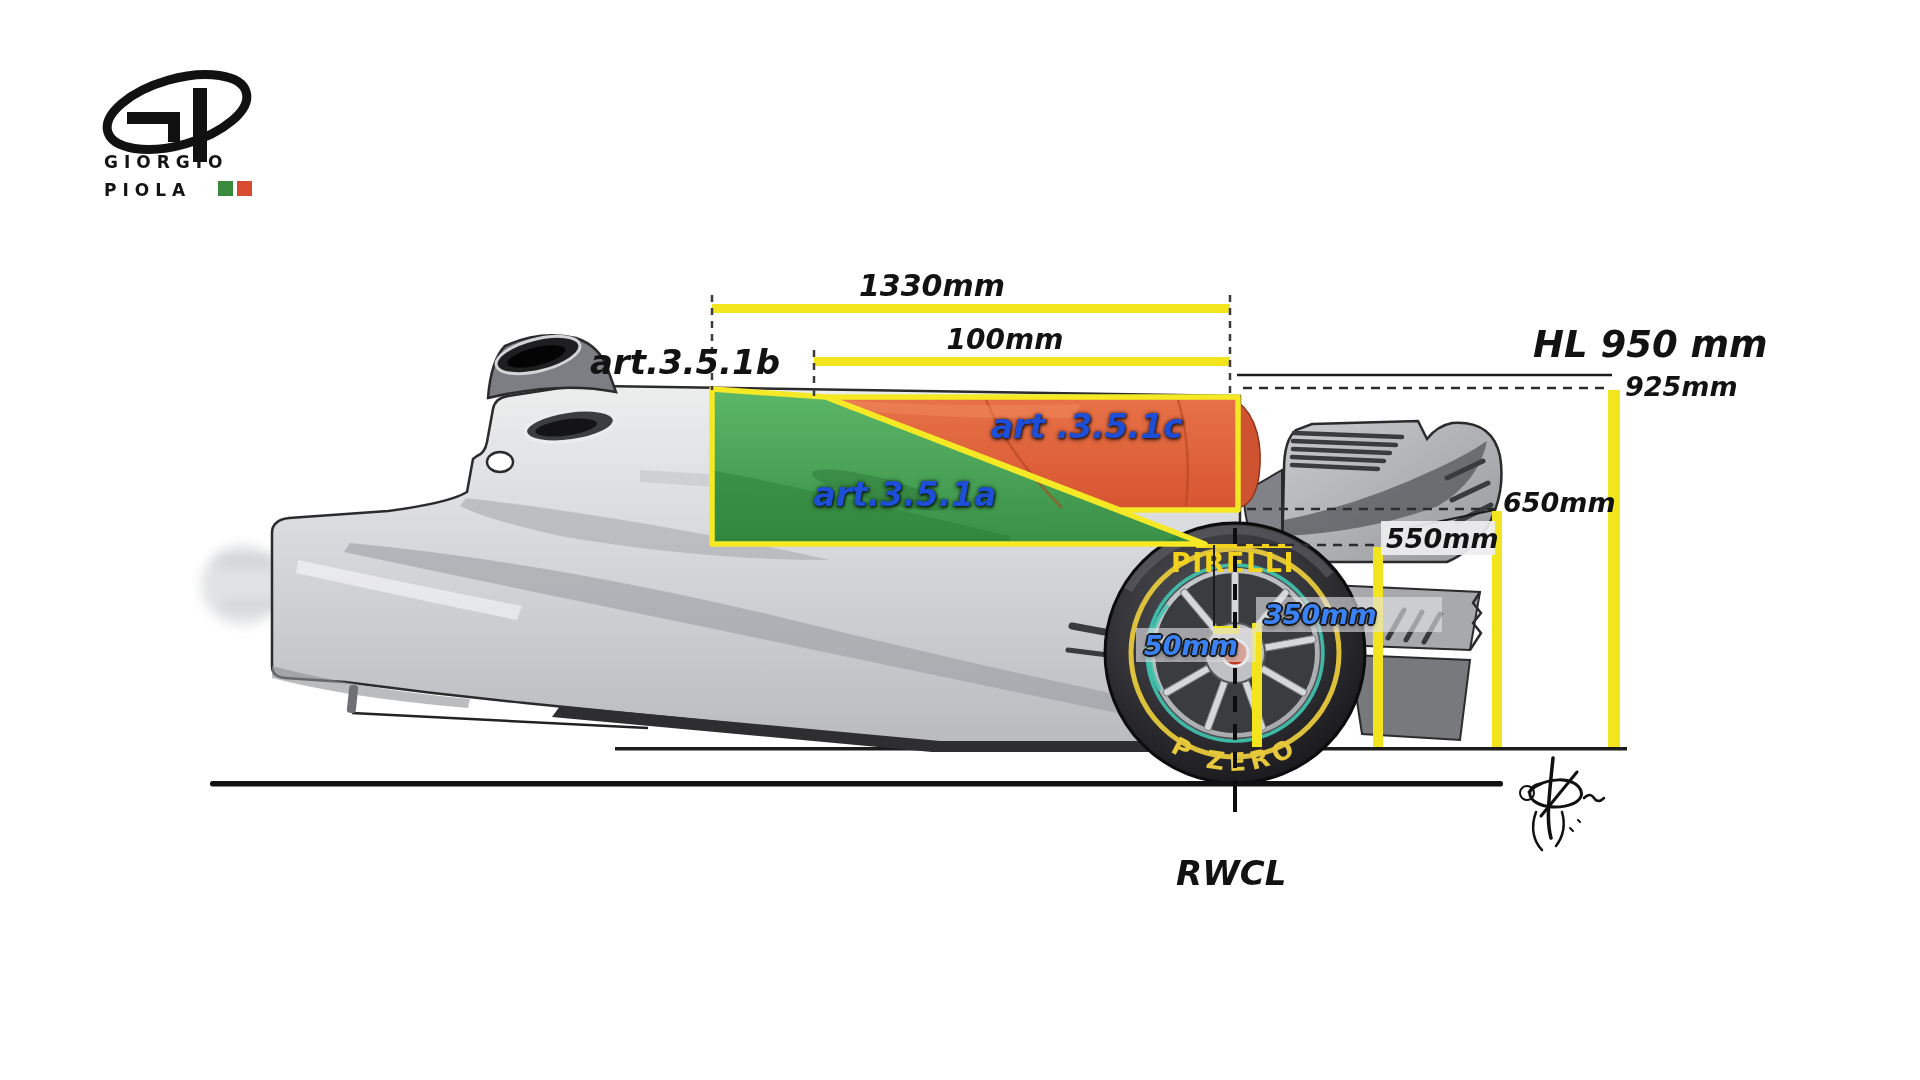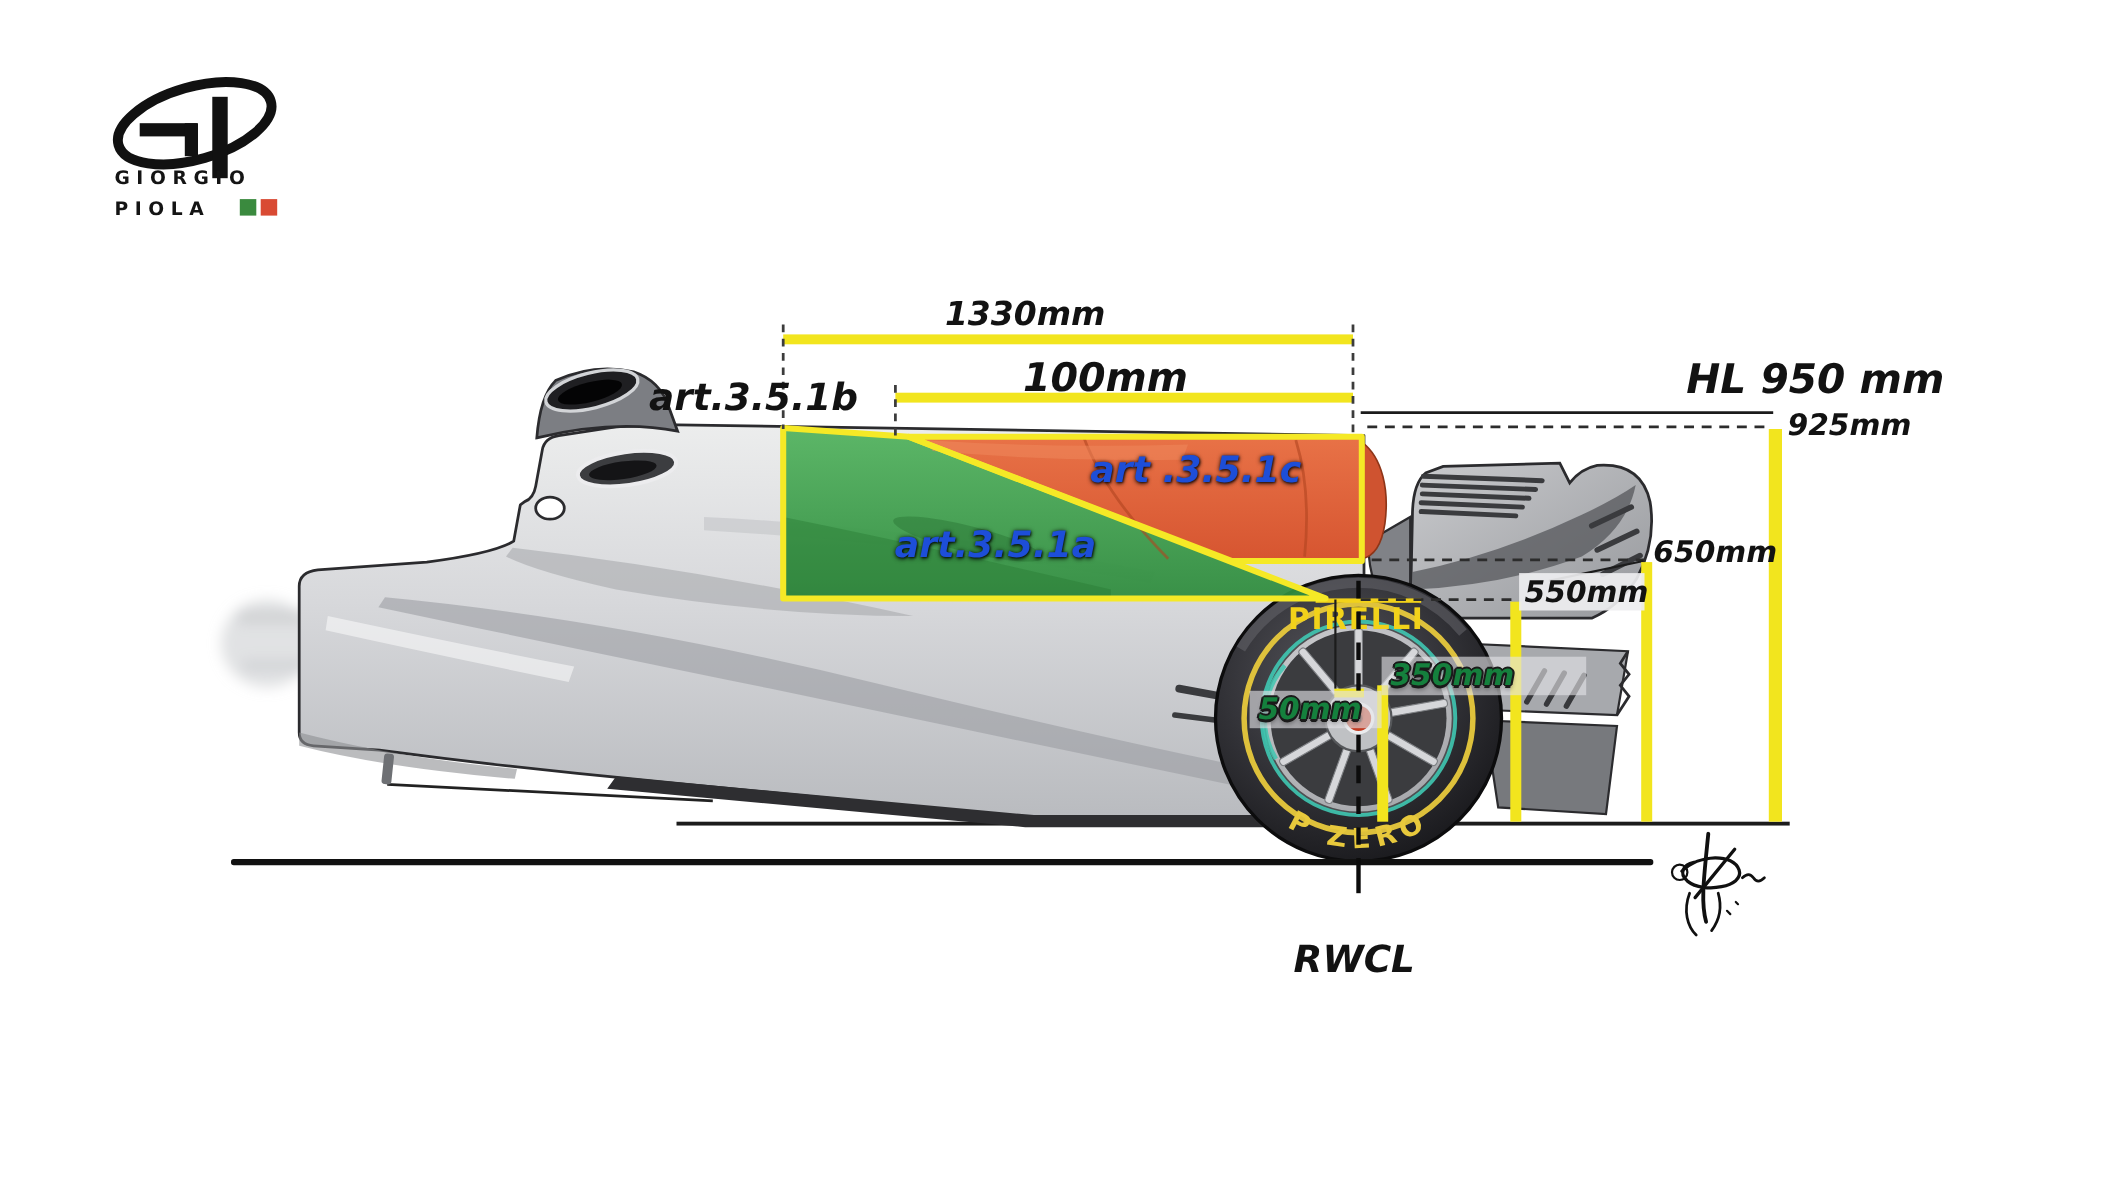--- a/index.html
+++ b/index.html
@@ -2,21 +2,21 @@
 <html><head>
 <meta charset="utf-8">
 <style>
   html,body{margin:0;padding:0;background:#ffffff;}
   #canvas{position:relative;width:1920px;height:1080px;background:#ffffff;overflow:hidden;
           font-family:"DejaVu Sans",sans-serif;}
   #art{position:absolute;left:0;top:0;width:1920px;height:1080px;}
   .lbl{position:absolute;font-family:"DejaVu Sans",sans-serif;font-style:italic;font-weight:bold;
        color:#121212;white-space:nowrap;line-height:1;}
   .ctr{transform:translateX(-50%);}
-  .white{color:#15803d;
+  .white{color:#3b82f6;
          text-shadow:-2px 0 0 #1a1a1a,2px 0 0 #1a1a1a,0 -2px 0 #1a1a1a,0 2px 0 #1a1a1a,
                      -1px -1px 0 #1a1a1a,1px 1px 0 #1a1a1a,-1px 1px 0 #1a1a1a,1px -1px 0 #1a1a1a,
                      0 3px 5px rgba(0,0,0,.45);}
   .soft{color:#1d4ed8;text-shadow:0 0 4px rgba(0,0,0,.55),0 2px 4px rgba(0,0,0,.5),1px 1px 2px rgba(0,0,0,.6);}
   .box{position:absolute;background:rgba(228,228,231,.62);}
   .box.solid{background:rgba(238,238,240,.92);}
   .logo-word{position:absolute;font-family:"DejaVu Sans",sans-serif;font-weight:bold;color:#141414;
              letter-spacing:6px;font-size:17px;white-space:nowrap;}
   .flag{position:absolute;width:15px;height:15px;}
 </style>
@@ -228,21 +228,21 @@
     <rect x="168" y="112" width="12" height="30" fill="#111111"></rect>
   </g>
 </svg>
 
 <div class="logo-word" style="left:104px;top:152px;">GIORGIO</div>
 <div class="logo-word" style="left:104px;top:180px;">PIOLA</div>
 <div class="flag" style="left:218px;top:181px;background:#3a8a3e;"></div>
 <div class="flag" style="left:237px;top:181px;background:#d94a33;"></div>
 
 <div class="lbl ctr" style="left:932px;top:271px;font-size:30px;">1330mm</div>
-<div class="lbl ctr" style="left:1005px;top:326px;font-size:36px;text-align:center;">100mm</div>
+<div class="lbl ctr" style="left:1005px;top:326px;font-size:28px;text-align:center;">100mm</div>
 <div class="lbl" style="left:590px;top:345px;font-size:34px;">art.3.5.1b</div>
 <div class="lbl" style="left:1533px;top:326px;font-size:37px;">HL 950 mm</div>
 <div class="lbl" style="left:1625px;top:373px;font-size:27px;">925mm</div>
 <div class="lbl" style="left:1503px;top:489px;font-size:27px;">650mm</div>
 
 <div class="box solid" style="left:1381px;top:521px;width:114px;height:34px;">
   <div class="lbl" style="left:5px;top:4px;font-size:27px;">550mm</div>
 </div>
 <div class="box" style="left:1256px;top:597px;width:186px;height:35px;">
   <div class="lbl white" style="left:8px;top:4px;font-size:27px;">350mm</div>

